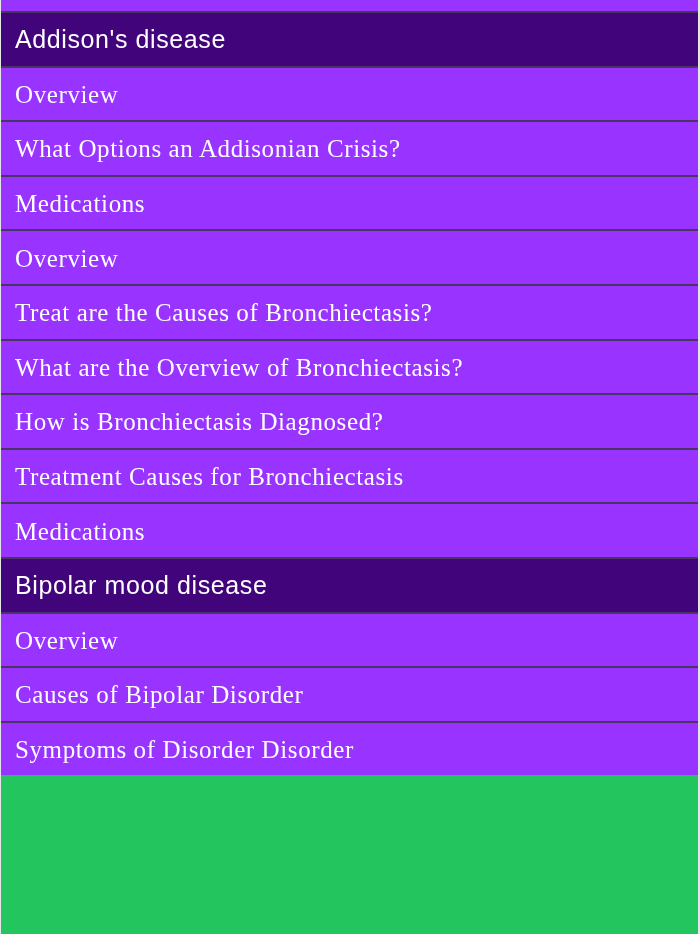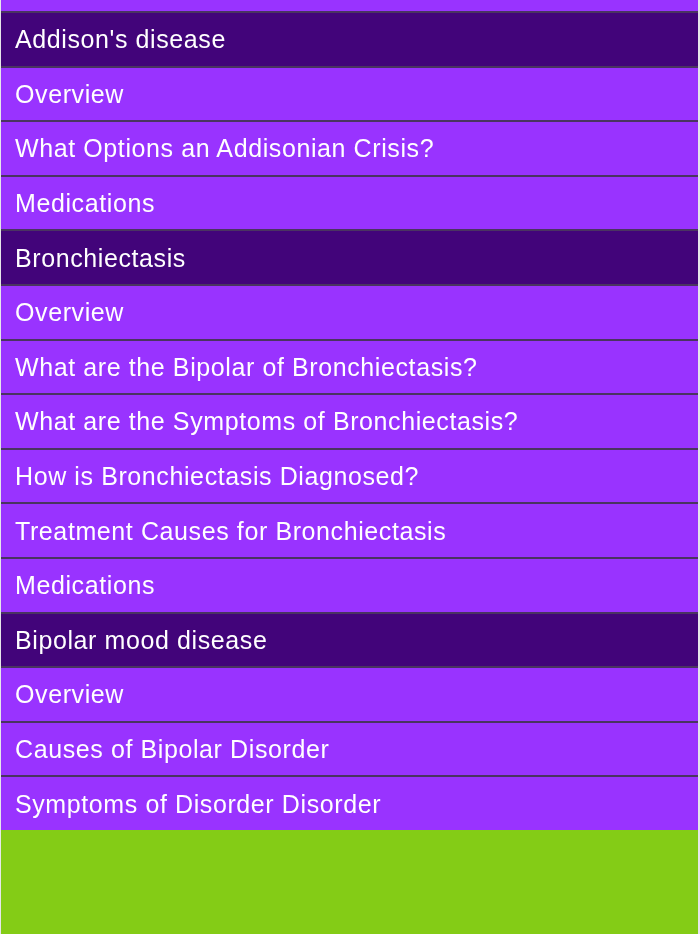--- a/index.html
+++ b/index.html
@@ -11,21 +11,21 @@
       background: #e6e6ea;
       font-family: "Liberation Sans", sans-serif;
     }
     .screen {
       position: absolute;
       left: 1px;
       top: 0;
       width: 697px;
       height: 934px;
       overflow: hidden;
-      background: #84cc16;
+      background: #22c55e;
     }
     .top-strip {
       height: 11px;
       background: #9933ff;
     }
     .list {
       margin: 0;
       padding: 0;
       list-style: none;
     }
@@ -40,20 +40,21 @@
       font-size: 25px;
       letter-spacing: 0.6px;
       white-space: nowrap;
       cursor: pointer;
     }
     .row.section {
       background: #42047a;
     }
     .row.item {
       background: #9933ff;
+      font-family: Liberation Serif, serif;
     }
     .row span {
       display: block;
       line-height: 1;
       padding-top: 1px;
     }
   </style>
 </head>
 <body>
 
@@ -66,31 +67,28 @@
     <li class="row item">
         <span>Overview</span>
       </li>
     <li class="row item">
         <span>What Options an Addisonian Crisis?</span>
       </li>
     <li class="row item">
         <span>Medications</span>
       </li>
 
-    <li class="row section">
-        <span>Bronchiectasis</span>
-      </li>
     <li class="row item">
         <span>Overview</span>
       </li>
     <li class="row item">
-        <span>What are the Bipolar of Bronchiectasis?</span>
+        <span>Treat are the Causes of Bronchiectasis?</span>
       </li>
     <li class="row item">
-        <span>What are the Symptoms of Bronchiectasis?</span>
+        <span>What are the Overview of Bronchiectasis?</span>
       </li>
     <li class="row item">
         <span>How is Bronchiectasis Diagnosed?</span>
       </li>
     <li class="row item">
         <span>Treatment Causes for Bronchiectasis</span>
       </li>
     <li class="row item">
         <span>Medications</span>
       </li>

